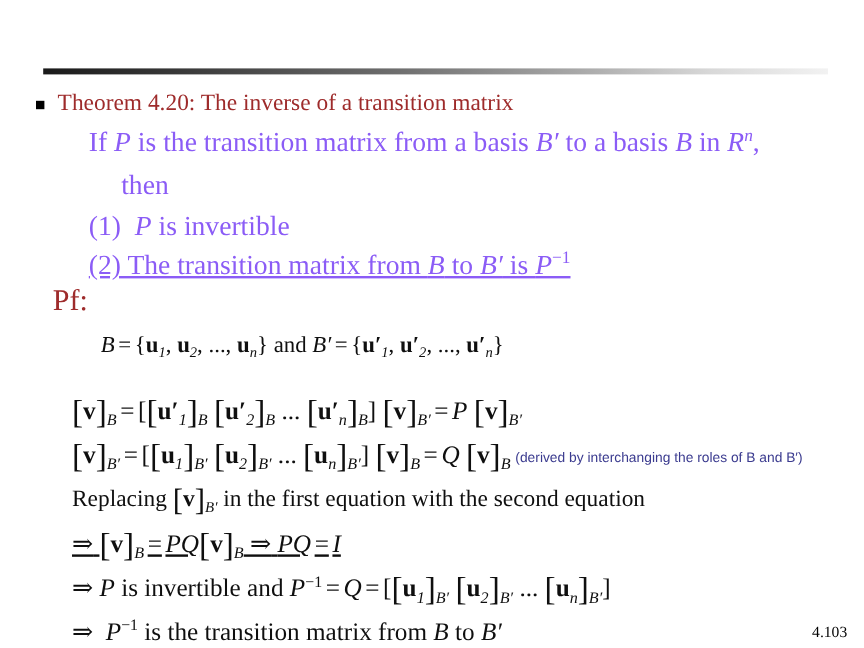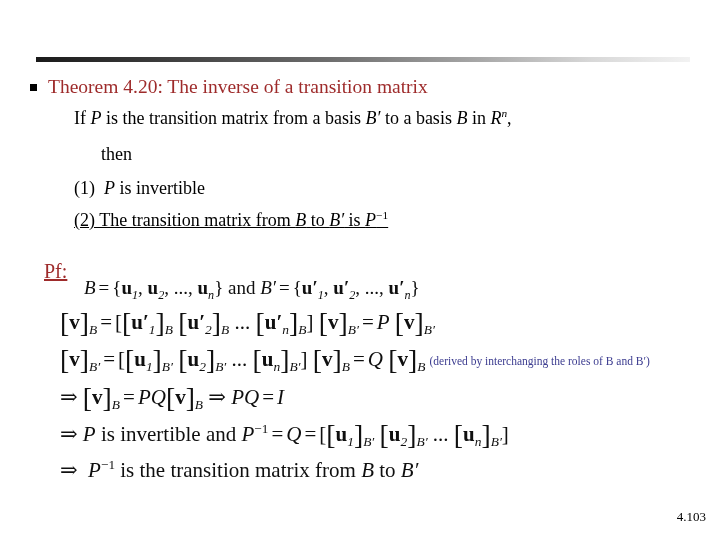--- a/index.html
+++ b/index.html
@@ -45,38 +45,37 @@
   .heading-text {
     color: #9E2B2B;
     font-size: 19.5px;
     line-height: 25px;
     white-space: nowrap;
   }
 
   
   .stmt {
     position: absolute;
-    font-size: 18px;
+    font-size: 23px;
     line-height: 25px;
-    color: #000000;
+    color: #8b5cf6;
     white-space: nowrap;
   }
   .stmt-1 { left: 74px; top: 106px; }
   .stmt-2 { left: 74px; top: 142px; margin-left: 27px; }
   .stmt-3 { left: 74px; top: 176px; }
   .stmt-4 { left: 74px; top: 208px; text-decoration: underline; }
 
   .pf-label {
     position: absolute;
     left: 44px;
-    top: 259px;
+    top: 238px;
     color: #9E2B2B;
-    font-size: 20px;
+    font-size: 25px;
     line-height: 25px;
-    text-decoration: underline;
   }
 
   
   i.v { font-style: italic; font-family: "Liberation Serif", "DejaVu Serif", serif; }
   sup.ex { font-size: 0.63em; vertical-align: super; line-height: 0; }
   sub.ix { font-size: 0.64em; vertical-align: sub; line-height: 0; }
 
   
   .proof-block {
     position: absolute;
@@ -87,24 +86,24 @@
   .eq-line {
     position: relative;
     white-space: nowrap;
     color: #0f0f0f;
     font-size: 21px;
   }
   .eq-indent-a { margin-left: 84px; }
   .eq-indent-b { margin-left: 60px; }
 
   .eq-1 { height: 32px; line-height: 32px; font-size: 19px; }
-  .eq-2 { height: 36px; line-height: 36px; }
+  .eq-2 { height: 36px; line-height: 36px; margin-top: 20px; }
   .eq-3 { height: 39px; line-height: 39px; }
   .eq-4 { height: 36px; line-height: 36px; font-size: 19.5px; }
-  .eq-5 { height: 37px; line-height: 37px; }
+  .eq-5 { height: 37px; line-height: 37px; text-decoration: underline; }
   .eq-6 { height: 36px; line-height: 36px; }
   .eq-7 { height: 36px; line-height: 36px; }
 
   
   .brk {
     display: inline-block;
     position: relative;
     font-family: "Liberation Serif", "DejaVu Serif", serif;
   }
   .brk > .bk {
@@ -114,32 +113,32 @@
   }
   b.bv {
     font-weight: bold;
     font-style: normal;
     font-family: "Liberation Serif", "DejaVu Serif", serif;
   }
 
   .note-blue {
     color: #3B3B8F;
     font-size: 11.5px;
-    font-family: Liberation Serif, serif;
+    font-family: Liberation Sans, sans-serif;
     vertical-align: 1px;
     padding-left: 4px;
   }
 
   .op { padding: 0 3px; }
 
   
   .slide-number {
     position: absolute;
     right: 14px;
-    bottom: 15px;
+    bottom: 5px;
     font-size: 13px;
     font-family: "Liberation Serif", "DejaVu Serif", serif;
     color: #000000;
   }
 </style>
 </head>
 <body>
 
 <div class="top-rule"></div>
 
@@ -171,20 +170,23 @@
   </div>
 
   <div class="eq-line eq-2 eq-indent-b">
     <span class="brk"><span class="bk">[</span><b class="bv">v</b><span class="bk">]</span><sub class="ix"><i class="v">B</i></sub></span><span class="op">=</span><span class="bk">[</span><span class="brk"><span class="bk">[</span><b class="bv">u′</b><sub class="ix"><i class="v">1</i></sub><span class="bk">]</span><sub class="ix"><i class="v">B</i></sub></span>&nbsp;<span class="brk"><span class="bk">[</span><b class="bv">u′</b><sub class="ix"><i class="v">2</i></sub><span class="bk">]</span><sub class="ix"><i class="v">B</i></sub></span>&nbsp;<span>...</span>&nbsp;<span class="brk"><span class="bk">[</span><b class="bv">u′</b><sub class="ix"><i class="v">n</i></sub><span class="bk">]</span><sub class="ix"><i class="v">B</i></sub></span><span class="bk">]</span>&nbsp;<span class="brk"><span class="bk">[</span><b class="bv">v</b><span class="bk">]</span><sub class="ix"><i class="v">B′</i></sub></span><span class="op">=</span><i class="v">P</i>&nbsp;<span class="brk"><span class="bk">[</span><b class="bv">v</b><span class="bk">]</span><sub class="ix"><i class="v">B′</i></sub></span>
   </div>
 
   <div class="eq-line eq-3 eq-indent-b">
     <span class="brk"><span class="bk">[</span><b class="bv">v</b><span class="bk">]</span><sub class="ix"><i class="v">B′</i></sub></span><span class="op">=</span><span class="bk">[</span><span class="brk"><span class="bk">[</span><b class="bv">u</b><sub class="ix"><i class="v">1</i></sub><span class="bk">]</span><sub class="ix"><i class="v">B′</i></sub></span>&nbsp;<span class="brk"><span class="bk">[</span><b class="bv">u</b><sub class="ix"><i class="v">2</i></sub><span class="bk">]</span><sub class="ix"><i class="v">B′</i></sub></span>&nbsp;<span>...</span>&nbsp;<span class="brk"><span class="bk">[</span><b class="bv">u</b><sub class="ix"><i class="v">n</i></sub><span class="bk">]</span><sub class="ix"><i class="v">B′</i></sub></span><span class="bk">]</span>&nbsp;<span class="brk"><span class="bk">[</span><b class="bv">v</b><span class="bk">]</span><sub class="ix"><i class="v">B</i></sub></span><span class="op">=</span><i class="v">Q</i>&nbsp;<span class="brk"><span class="bk">[</span><b class="bv">v</b><span class="bk">]</span><sub class="ix"><i class="v">B</i></sub></span><span class="note-blue">(derived by interchanging the roles of B and B′)</span>
   </div>
 
+  <div class="eq-line eq-4 eq-indent-b">
+    <span>Replacing </span><span class="brk"><span class="bk">[</span><b class="bv">v</b><span class="bk">]</span><sub class="ix"><i class="v">B′</i></sub></span><span> in the first equation with the second equation</span>
+  </div>
 
   <div class="eq-line eq-5 eq-indent-b">
     <span>⇒</span>&nbsp;<span class="brk"><span class="bk">[</span><b class="bv">v</b><span class="bk">]</span><sub class="ix"><i class="v">B</i></sub></span><span class="op">=</span><i class="v">PQ</i><span class="brk"><span class="bk">[</span><b class="bv">v</b><span class="bk">]</span><sub class="ix"><i class="v">B</i></sub></span>&nbsp;<span>⇒</span>&nbsp;<i class="v">PQ</i><span class="op">=</span><i class="v">I</i>
   </div>
 
   <div class="eq-line eq-6 eq-indent-b">
     <span>⇒</span>&nbsp;<i class="v">P</i><span> is invertible and </span><i class="v">P</i><sup class="ex">−1</sup><span class="op">=</span><i class="v">Q</i><span class="op">=</span><span class="bk">[</span><span class="brk"><span class="bk">[</span><b class="bv">u</b><sub class="ix"><i class="v">1</i></sub><span class="bk">]</span><sub class="ix"><i class="v">B′</i></sub></span>&nbsp;<span class="brk"><span class="bk">[</span><b class="bv">u</b><sub class="ix"><i class="v">2</i></sub><span class="bk">]</span><sub class="ix"><i class="v">B′</i></sub></span>&nbsp;<span>...</span>&nbsp;<span class="brk"><span class="bk">[</span><b class="bv">u</b><sub class="ix"><i class="v">n</i></sub><span class="bk">]</span><sub class="ix"><i class="v">B′</i></sub></span><span class="bk">]</span>
   </div>
 
   <div class="eq-line eq-7" style="margin-left:60px;">

